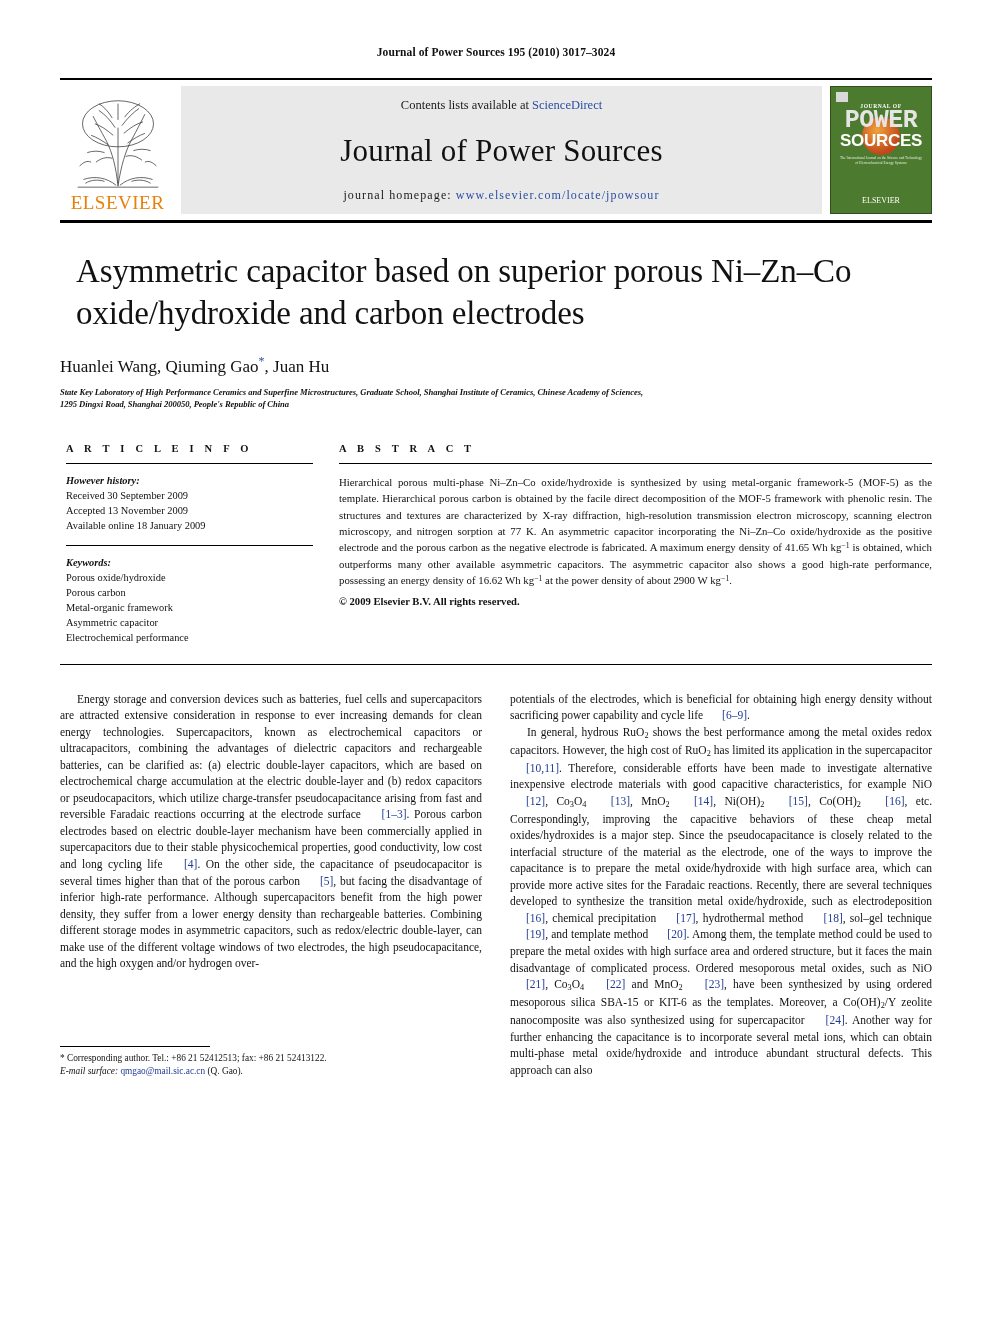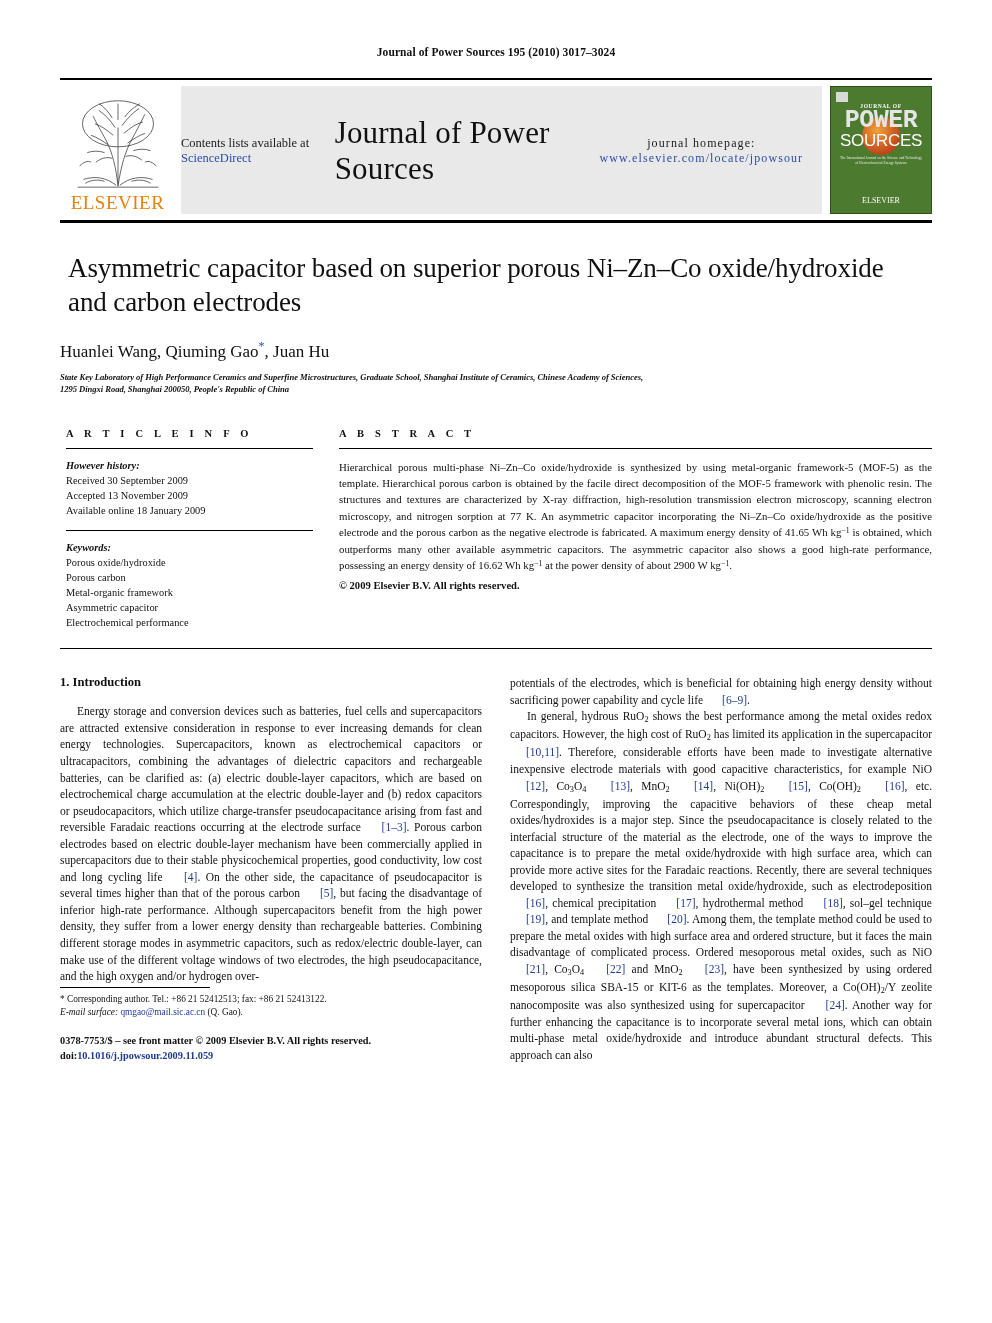--- a/index.html
+++ b/index.html
@@ -69,21 +69,21 @@
     color: #E8800C;
     font-weight: normal;
     line-height: 1;
     margin-top: 1px;
   }
   .masthead-center {
     flex: 1 1 auto;
     background: #e9e9ea;
     margin: 0 8px 0 6px;
     display: flex;
-    flex-direction: row;
+    flex-direction: column;
     justify-content: space-between;
     align-items: center;
     padding: 12px 0 11px 0;
     box-sizing: border-box;
   }
   .contents-line {
     font-size: 12.5px;
     font-family: "Liberation Serif", serif;
     color: #1a1a1a;
   }
@@ -139,21 +139,21 @@
     font-size: 25px;
     color: #e5e5e5;
     line-height: 0.82;
     letter-spacing: -0.5px;
     margin-top: 2px;
     position: relative;
     z-index: 2;
   }
   .cover-sources {
     font-family: "Liberation Sans", sans-serif;
-    font-weight: normal;
+    font-weight: bold;
     font-size: 17px;
     color: #ffffff;
     line-height: 0.9;
     letter-spacing: -0.3px;
     margin-top: 1px;
     position: relative;
     z-index: 2;
   }
   .cover-orb {
     position: absolute;
@@ -190,25 +190,25 @@
     border-bottom: 3px solid #000;
     margin-top: 6px;
   }
 
   
   .title-block {
     margin-top: 33px;
   }
   .art-title {
     font-family: "Liberation Serif", serif;
-    font-size: 27px;
+    font-size: 33px;
     line-height: 1.26;
     color: #111;
     font-weight: normal;
-    margin: 8px;
+    margin: 16px;
     letter-spacing: -0.1px;
   }
   .authors {
     margin-top: 20px;
     font-size: 17px;
     color: #111;
     font-family: "Liberation Serif", serif;
   }
   .authors .star {
     color: #2b4ea2;
@@ -451,31 +451,26 @@
       <div class="copyright">© 2009 Elsevier B.V. All rights reserved.</div>
     </div>
 
   </div>
 
   <div class="rule-under-abstract"></div>
 
   <div class="body-cols">
 
     <div class="bcol">
-      <div class="sec-head">1.  Introduction</div>
       <p class="para"><span>Energy storage and conversion devices such as batteries, fuel cells and supercapacitors are attracted extensive consideration in response to ever increasing demands for clean energy technologies. Supercapacitors, known as electrochemical capacitors or ultracapacitors, combining the advantages of dielectric capacitors and rechargeable batteries, can be clarified as: (a) electric double-layer capacitors, which are based on electrochemical charge accumulation at the electric double-layer and (b) redox capacitors or pseudocapacitors, which utilize charge-transfer pseudocapacitance arising from fast and reversible Faradaic reactions occurring at the electrode surface </span><span class="ref">[1–3]</span><span>. Porous carbon electrodes based on electric double-layer mechanism have been commercially applied in supercapacitors due to their stable physicochemical properties, good conductivity, low cost and long cycling life </span><span class="ref">[4]</span><span>. On the other side, the capacitance of pseudocapacitor is several times higher than that of the porous carbon </span><span class="ref">[5]</span><span>, but facing the disadvantage of inferior high-rate performance. Although supercapacitors benefit from the high power density, they suffer from a lower energy density than rechargeable batteries. Combining different storage modes in asymmetric capacitors, such as redox/electric double-layer, can make use of the different voltage windows of two electrodes, the high pseudocapacitance, and the high oxygen and/or hydrogen over-</span></p>
 
       <div class="footnote">
         <div class="fn-rule"></div>
         <div class="fn-line">*  Corresponding author. Tel.: +86 21 52412513; fax: +86 21 52413122.</div>
         <div class="fn-line"><span class="italic">E-mail surface:</span><span class="fn-mail"> qmgao@mail.sic.ac.cn</span><span> (Q. Gao).</span></div>
-        <div class="issn-block">
-          <div>0378-7753/$ – see front matter © 2009 Elsevier B.V. All rights reserved.</div>
-          <div><span>doi:</span><span class="doi-link">10.1016/j.jpowsour.2009.11.059</span></div>
-        </div>
       </div>
     </div>
 
     <div class="bcol">
       <p class="para" style="text-indent:0"><span>potentials of the electrodes, which is beneficial for obtaining high energy density without sacrificing power capability and cycle life </span><span class="ref">[6–9]</span><span>.</span></p>
       <p class="para"><span>In general, hydrous RuO</span><sub>2</sub><span> shows the best performance among the metal oxides redox capacitors. However, the high cost of RuO</span><sub>2</sub><span> has limited its application in the supercapacitor </span><span class="ref">[10,11]</span><span>. Therefore, considerable efforts have been made to investigate alternative inexpensive electrode materials with good capacitive characteristics, for example NiO </span><span class="ref">[12]</span><span>, Co</span><sub>3</sub><span>O</span><sub>4</sub><span> </span><span class="ref">[13]</span><span>, MnO</span><sub>2</sub><span> </span><span class="ref">[14]</span><span>, Ni(OH)</span><sub>2</sub><span> </span><span class="ref">[15]</span><span>, Co(OH)</span><sub>2</sub><span> </span><span class="ref">[16]</span><span>, etc. Correspondingly, improving the capacitive behaviors of these cheap metal oxides/hydroxides is a major step. Since the pseudocapacitance is closely related to the interfacial structure of the material as the electrode, one of the ways to improve the capacitance is to prepare the metal oxide/hydroxide with high surface area, which can provide more active sites for the Faradaic reactions. Recently, there are several techniques developed to synthesize the transition metal oxide/hydroxide, such as electrodeposition </span><span class="ref">[16]</span><span>, chemical precipitation </span><span class="ref">[17]</span><span>, hydrothermal method </span><span class="ref">[18]</span><span>, sol–gel technique </span><span class="ref">[19]</span><span>, and template method </span><span class="ref">[20]</span><span>. Among them, the template method could be used to prepare the metal oxides with high surface area and ordered structure, but it faces the main disadvantage of complicated process. Ordered mesoporous metal oxides, such as NiO </span><span class="ref">[21]</span><span>, Co</span><sub>3</sub><span>O</span><sub>4</sub><span> </span><span class="ref">[22]</span><span> and MnO</span><sub>2</sub><span> </span><span class="ref">[23]</span><span>, have been synthesized by using ordered mesoporous silica SBA-15 or KIT-6 as the templates. Moreover, a Co(OH)</span><sub>2</sub><span>/Y zeolite nanocomposite was also synthesized using for supercapacitor </span><span class="ref">[24]</span><span>. Another way for further enhancing the capacitance is to incorporate several metal ions, which can obtain multi-phase metal oxide/hydroxide and introduce abundant structural defects. This approach can also</span></p>
     </div>
 
   </div>
 

